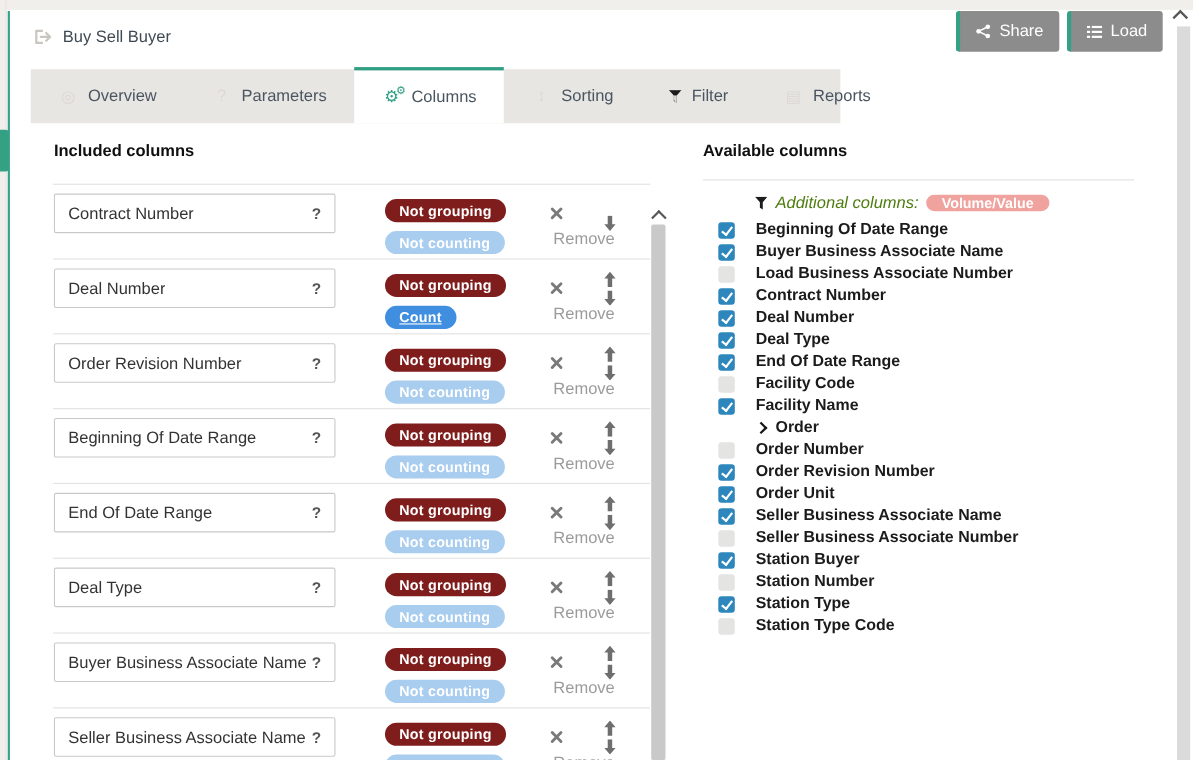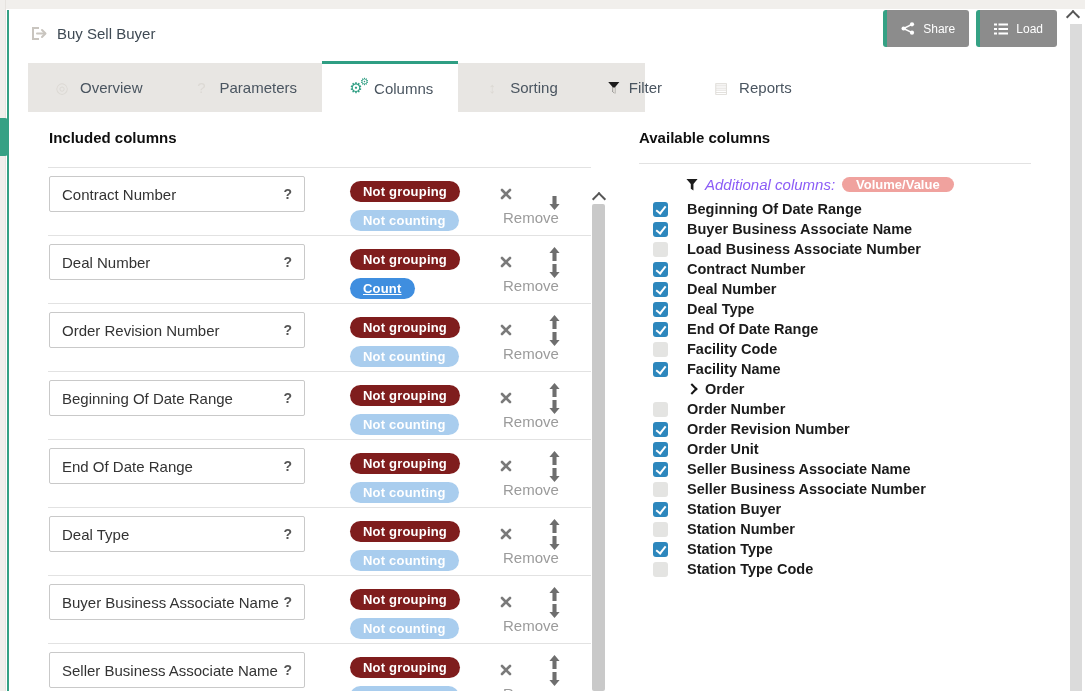--- a/index.html
+++ b/index.html
@@ -8,24 +8,24 @@
   
   .top-strip{position:absolute;left:0;top:0;width:1085px;height:9px;background:#f1efec;}
   .left-strip{position:absolute;left:0;top:0;width:5px;height:691px;background:#f1efec;border-right:1px solid #e6e3df;}
   .teal-line{position:absolute;left:7px;top:10px;width:2px;height:681px;background:#35a184;}
   .teal-handle{position:absolute;left:0;top:118px;width:8px;height:38px;background:#35a184;border-radius:0 3px 3px 0;cursor:pointer;}
   
   .title-icon{position:absolute;left:31px;top:26px;}
   .page-title{position:absolute;left:57px;top:25px;font-size:15px;color:#3f4a54;}
   .hdr-buttons{position:absolute;right:28px;top:10px;display:flex;gap:7px;}
   .gray-btn{display:flex;align-items:center;gap:8px;height:37px;padding:12px 14px;background:#8c8c8c;
-            border:none;border-left:4px solid #35a184;border-radius:3px;color:#fff;font-size:12px;
+            border:none;border-left:4px solid #35a184;border-radius:3px;color:#fff;font-size:15px;
             font-family:inherit;cursor:pointer;}
   
-  .tabbar{position:absolute;left:28px;top:63px;width:617px;height:49px;background:#e8e6e3;display:flex;}
+  .tabbar{position:absolute;left:28px;top:63px;width:736px;height:49px;background:#e8e6e3;display:flex;}
   .tab{display:flex;align-items:center;gap:9px;padding:0 25px;height:49px;box-sizing:border-box;
        font-size:15px;color:#4a5560;cursor:pointer;}
   .tab-icon{width:18px;text-align:center;font-size:15px;color:#dcd9d4;position:relative;}
   .tab.active{height:51px;margin-top:-2px;border-top:3px solid #2f9e83;background:#fff;}
   .tab.active .tab-icon{color:#2f9e83;}
   .tab-icon.cogs::after{content:"\2699";font-size:10px;position:absolute;top:-3px;right:-4px;}
   
   .inc-head{position:absolute;left:49px;top:129px;font-size:15px;font-weight:bold;color:#0f0f0f;}
   .inc-list{position:absolute;left:48px;top:167px;width:543px;height:524px;border-top:1px solid #e2e2e2;overflow:hidden;}
   .inc-row{position:relative;height:67px;border-bottom:1px solid #e2e2e2;}
@@ -47,21 +47,21 @@
   
   .chev{display:inline-block;width:8px;height:8px;border-top:2px solid #565656;border-right:2px solid #565656;transform:rotate(-45deg);}
   .inc-scroll-up{position:absolute;left:594px;top:190px;cursor:pointer;}
   .inc-scroll-track{position:absolute;left:592px;top:204px;width:13px;height:487px;background:#c9c9c9;border-radius:2px;cursor:pointer;}
   
   .av-head{position:absolute;left:639px;top:129px;font-size:15px;font-weight:bold;color:#0f0f0f;}
   .av-divider{position:absolute;left:639px;top:163px;width:392px;height:1px;background:#e2e2e2;}
   .av-filter{position:absolute;left:686px;top:176px;display:flex;align-items:center;gap:7px;}
   .funnel{display:inline-block;width:12px;height:12px;background:#1c1c1c;
           clip-path:polygon(0 0,100% 0,62% 45%,62% 100%,40% 86%,40% 45%);}
-  .av-filter-label{font-style:italic;font-size:15px;color:#8b5cf6;}
+  .av-filter-label{font-style:italic;font-size:15px;color:#4d7c0f;}
   .vv-pill{background:#f0a29e;color:#fff;font-weight:bold;font-size:13px;border-radius:12px;padding:0 14px;cursor:pointer;}
   .av-list{position:absolute;left:639px;top:199px;width:400px;}
   .av-row{display:flex;align-items:center;height:20px;cursor:pointer;}
   .av-check{width:15px;height:15px;border-radius:3px;margin-left:14px;background:#e4e4e2;position:relative;flex:none;}
   .av-check.checked{background:#2d87bd;}
   .av-check.checked::after{content:"";position:absolute;left:5px;top:2px;width:4px;height:8px;
           border:solid #fff;border-width:0 2px 2px 0;transform:rotate(38deg);}
   .av-label{margin-left:19px;font-size:14.5px;font-weight:bold;color:#1b1b1b;white-space:nowrap;}
   .grp-chevron{display:none;width:6px;height:6px;border-top:2.5px solid #141414;border-right:2.5px solid #141414;transform:rotate(45deg);}
   .av-row.group .grp-chevron{display:inline-block;margin-left:49px;flex:none;}

